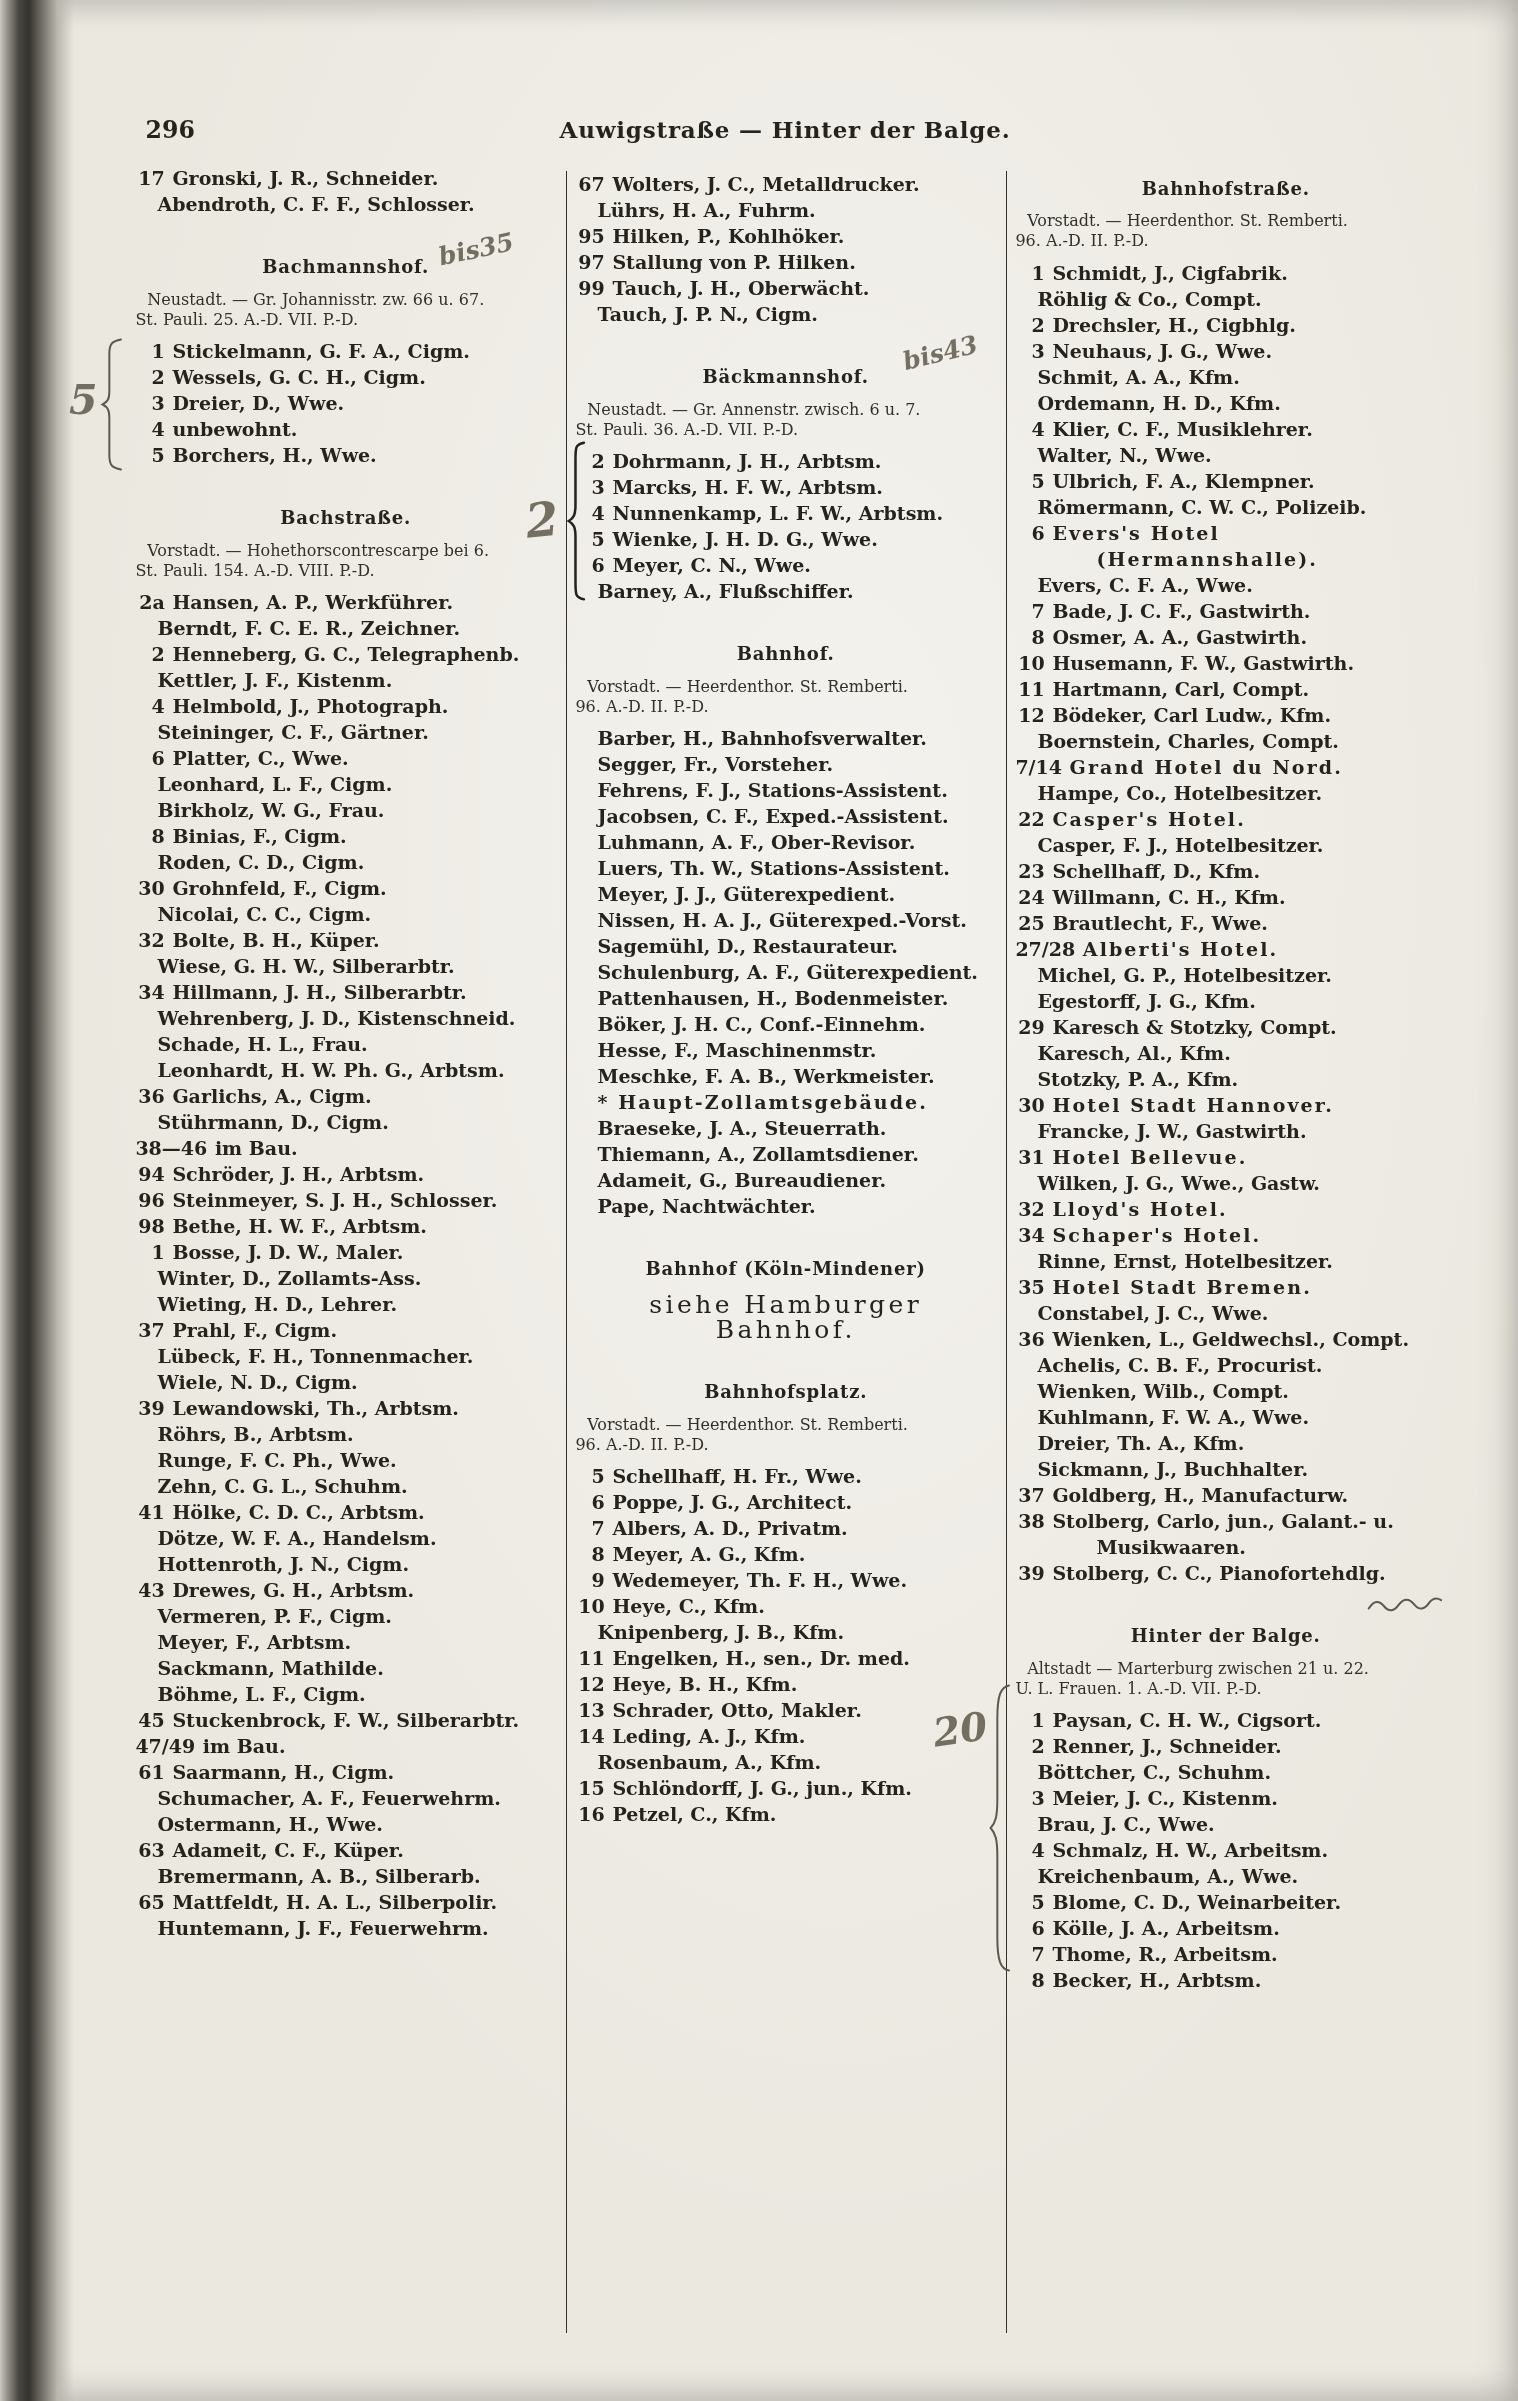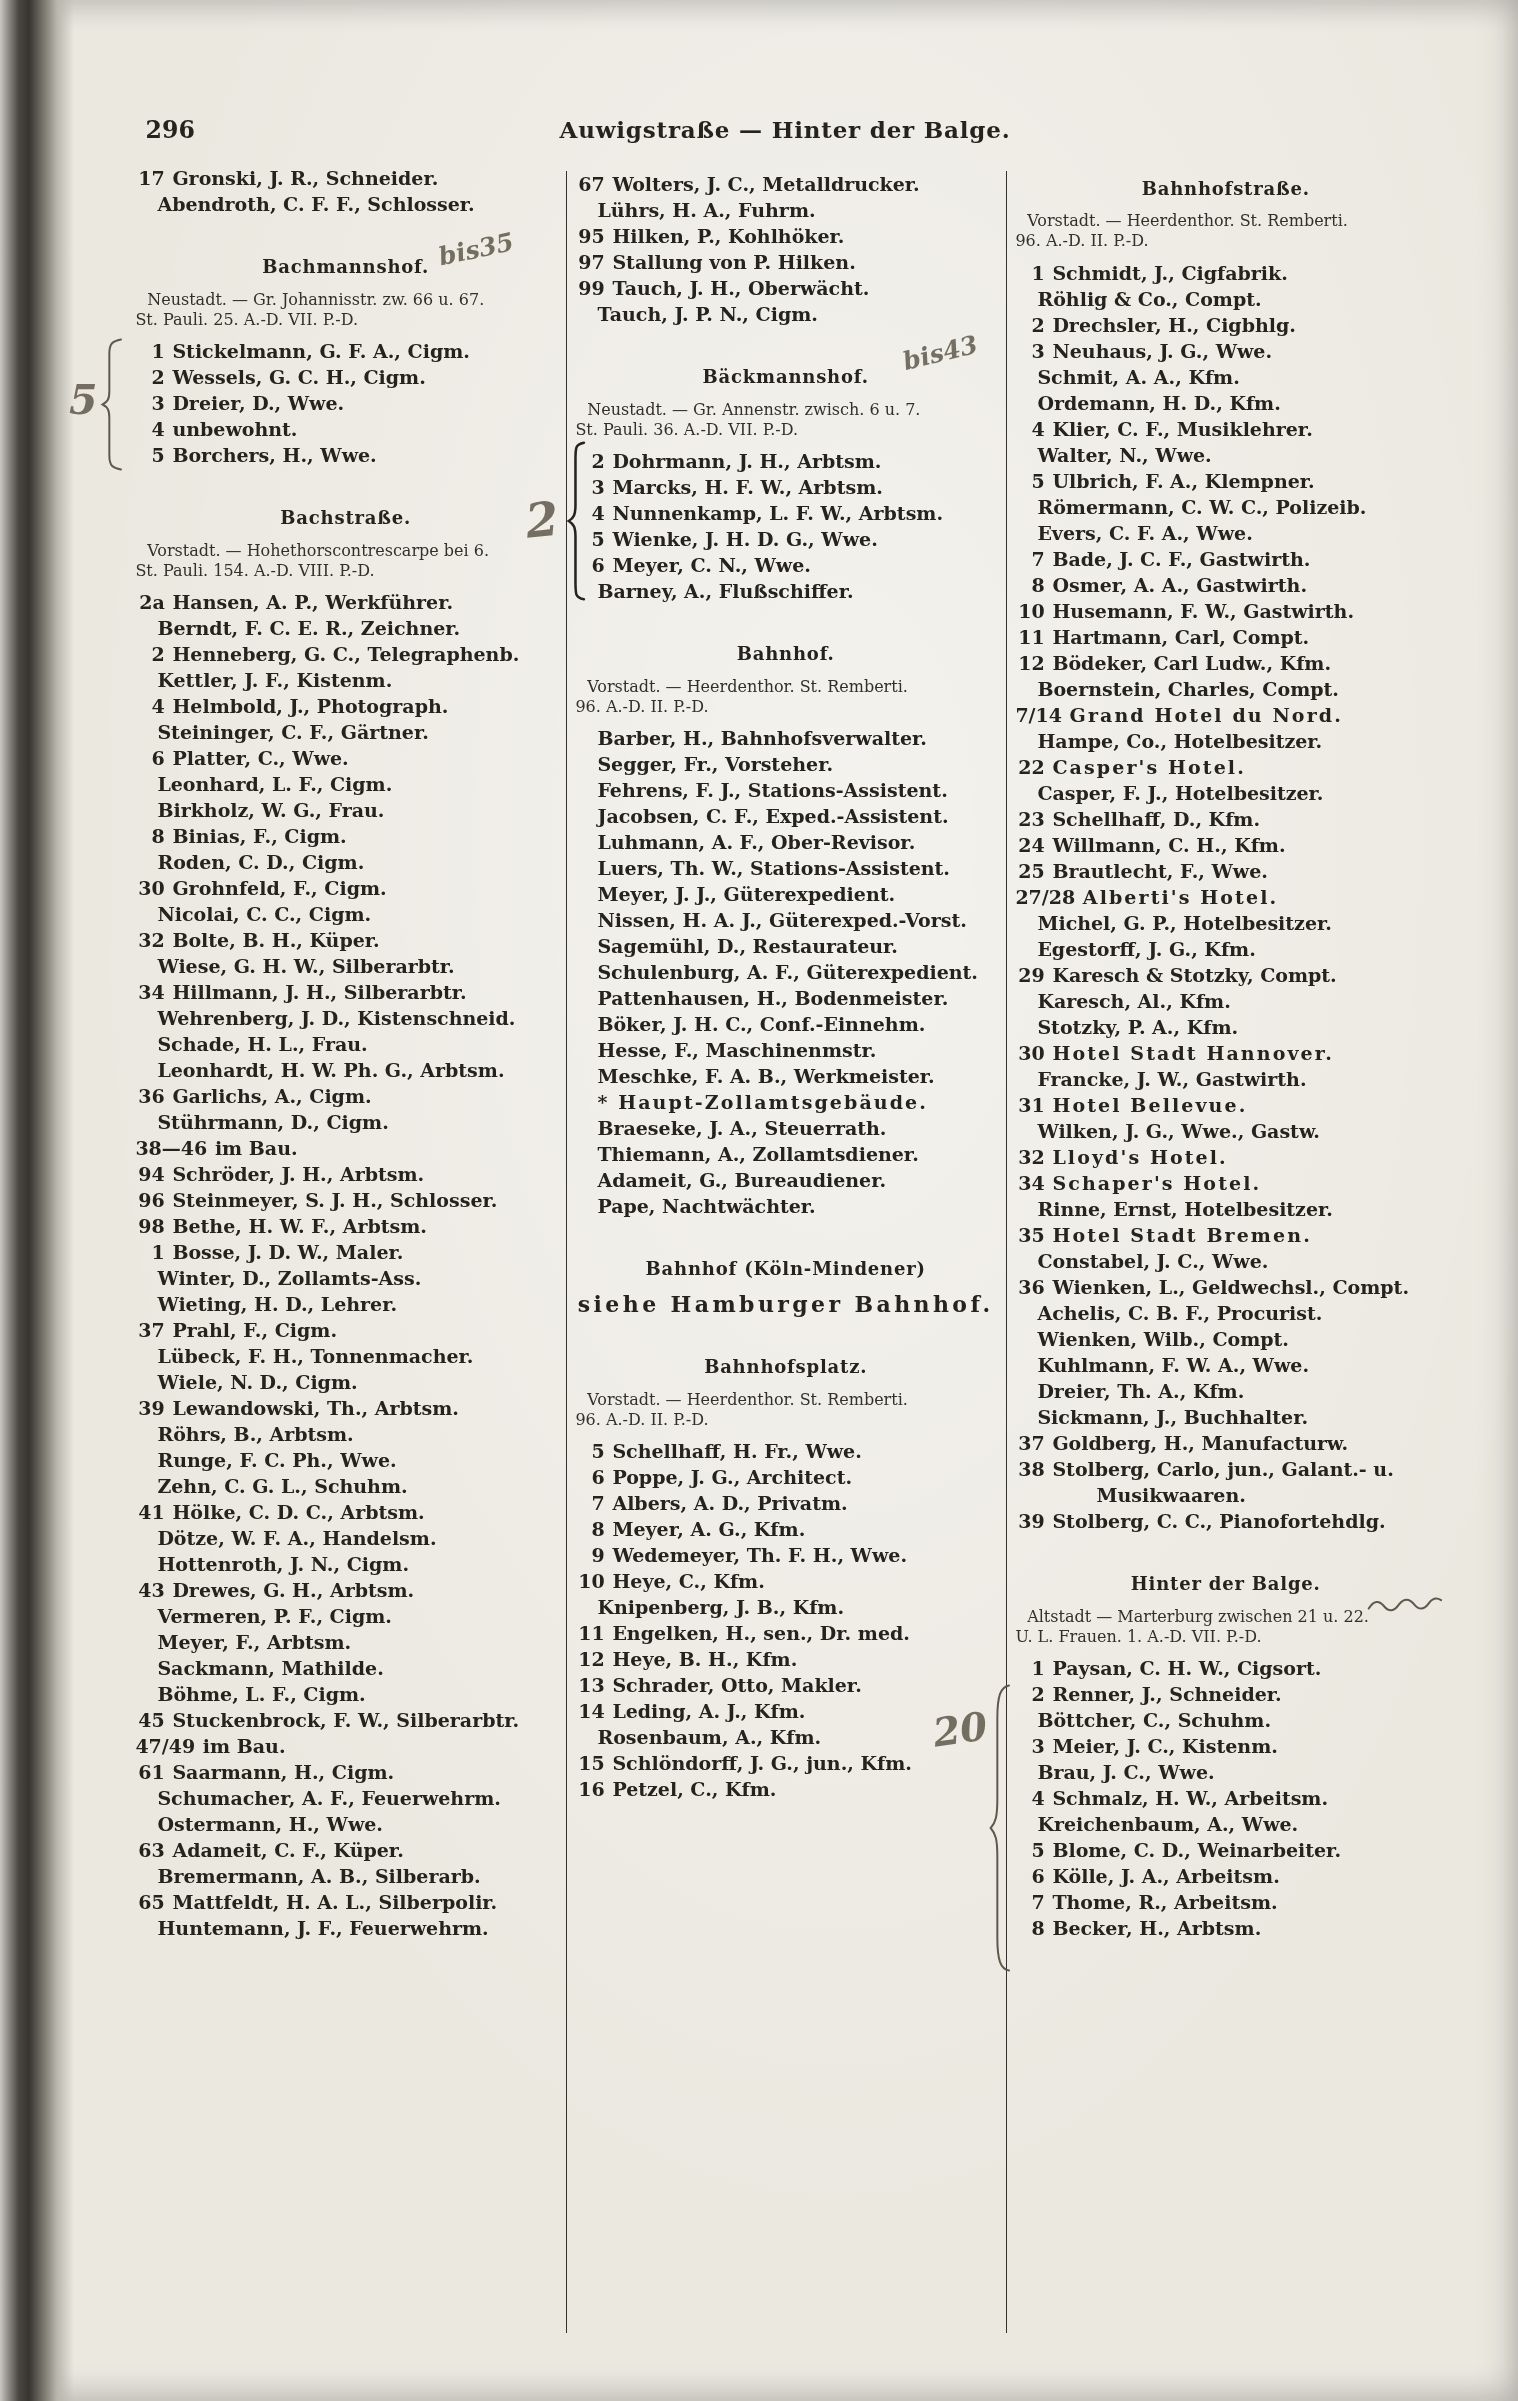--- a/index.html
+++ b/index.html
@@ -47,21 +47,21 @@
   .heading {
     text-align:center; font-size:18px; line-height:32px; font-weight:bold;
     letter-spacing:0.8px; margin:34px 0 6.8px 0;
   }
   .col > .heading:first-child { margin-top:1.7px; }
   .info {
     font-size:16px; line-height:20px; font-weight:400;
     white-space:pre-line; text-indent:11.8px; margin:0 0 8.4px 0; color:#33302a;
   }
   .see-ref {
-    text-align:center; font-size:22px; line-height:25px; font-weight:bold;
+    text-align:center; font-size:25px; line-height:25px; font-weight:normal;
     letter-spacing:3.4px; margin:5px 0 10px 0;
   }
 
   #annotations { position:absolute; inset:0; pointer-events:none; }
   .hand {
     position:absolute; font-family:"DejaVu Serif",serif; font-style:italic;
     font-weight:700; transform-origin:left top; white-space:nowrap;
   }
   .hand.pencil { color:#5f594b; opacity:.85; }
   .brace-svg, .scribble-svg { position:absolute; overflow:visible; }
@@ -210,20 +210,21 @@
         <div class="entry"><span class="num">1</span><span class="etext">Schmidt, J., Cigfabrik.</span></div>
         <div class="entry cont"><span class="etext">Röhlig &amp; Co., Compt.</span></div>
         <div class="entry"><span class="num">2</span><span class="etext">Drechsler, H., Cigbhlg.</span></div>
         <div class="entry"><span class="num">3</span><span class="etext">Neuhaus, J. G., Wwe.</span></div>
         <div class="entry cont"><span class="etext">Schmit, A. A., Kfm.</span></div>
         <div class="entry cont"><span class="etext">Ordemann, H. D., Kfm.</span></div>
         <div class="entry"><span class="num">4</span><span class="etext">Klier, C. F., Musiklehrer.</span></div>
         <div class="entry cont"><span class="etext">Walter, N., Wwe.</span></div>
         <div class="entry"><span class="num">5</span><span class="etext">Ulbrich, F. A., Klempner.</span></div>
         <div class="entry cont"><span class="etext">Römermann, C. W. C., Polizeib.</span></div>
+        <div class="entry sperr"><span class="num">6</span><span class="etext">Evers's Hotel (Hermannshalle).</span></div>
         <div class="entry cont"><span class="etext">Evers, C. F. A., Wwe.</span></div>
         <div class="entry"><span class="num">7</span><span class="etext">Bade, J. C. F., Gastwirth.</span></div>
         <div class="entry"><span class="num">8</span><span class="etext">Osmer, A. A., Gastwirth.</span></div>
         <div class="entry"><span class="num">10</span><span class="etext">Husemann, F. W., Gastwirth.</span></div>
         <div class="entry"><span class="num">11</span><span class="etext">Hartmann, Carl, Compt.</span></div>
         <div class="entry"><span class="num">12</span><span class="etext">Bödeker, Carl Ludw., Kfm.</span></div>
         <div class="entry cont"><span class="etext">Boernstein, Charles, Compt.</span></div>
         <div class="entry sperr"><span class="num">7/14</span><span class="etext">Grand Hotel du Nord.</span></div>
         <div class="entry cont"><span class="etext">Hampe, Co., Hotelbesitzer.</span></div>
         <div class="entry sperr"><span class="num">22</span><span class="etext">Casper's Hotel.</span></div>

